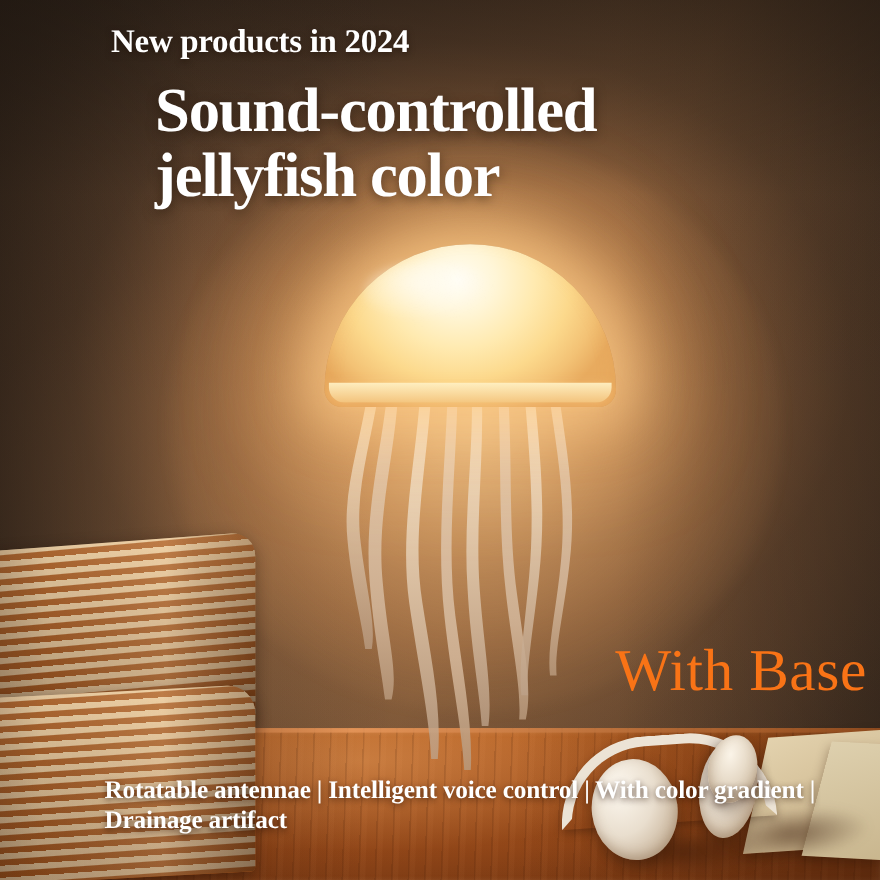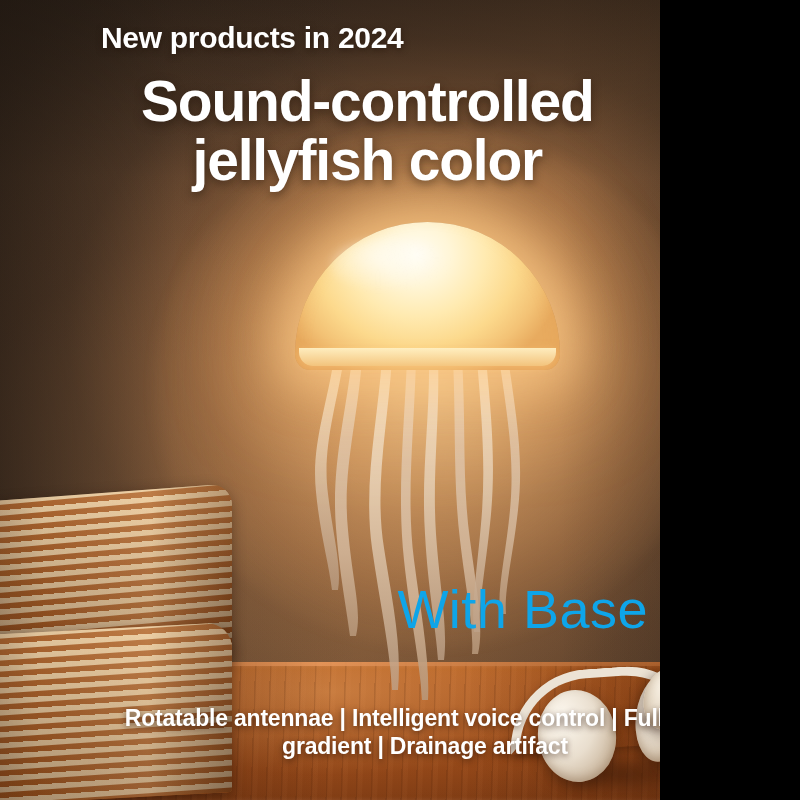--- a/index.html
+++ b/index.html
@@ -3,27 +3,26 @@
 <meta charset="utf-8">
 <title>Sound-controlled jellyfish light</title>
 <style>
   html, body {
     margin: 0;
     padding: 0;
     background: #000;
   }
   #stage {
     position: relative;
-    width: 660px;
+    width: 800px;
     height: 800px;
     overflow: hidden;
-    font-family: Liberation Sans, sans-serif;
+    font-family: Liberation Serif, serif;
     background: #3b2d20;
     user-select: none;
-    text-align: center;
   }
 
   
   .wall {
     position: absolute;
     left: 0; top: 0;
     width: 800px; height: 680px;
     background:
       radial-gradient(ellipse 520px 430px at 420px 330px,
           rgba(232,170,110,0.95) 0%,
@@ -243,21 +242,21 @@
     color: #ffffff;
     letter-spacing: -1.2px;
     text-shadow: 0 3px 10px rgba(30,15,5,0.5);
     white-space: pre;
   }
   .with-base {
     position: absolute;
     right: 12px; top: 578px;
     font-size: 54px;
     font-weight: normal;
-    color: #0ea5e9;
+    color: #f97316;
     letter-spacing: 0.5px;
     white-space: nowrap;
   }
   .features {
     position: absolute;
     left: 95px; top: 704px;
     width: 660px;
     font-size: 23px;
     font-weight: bold;
     line-height: 1.22;
@@ -332,15 +331,15 @@
   <div class="hp hp-cup hp-cup-right"></div>
   <div class="hp hp-cup hp-cup-right2"></div>
 
   <div class="eyebrow">New products in 2024</div>
 
   <div class="headline">Sound-controlled
 jellyfish color</div>
 
   <div class="with-base">With Base</div>
 
-  <div class="features">Rotatable antennae | Intelligent voice control | Full color gradient | Drainage artifact</div>
+  <div class="features">Rotatable antennae | Intelligent voice control | With color gradient | Drainage artifact</div>
 
 </div>
 
 </body></html>

